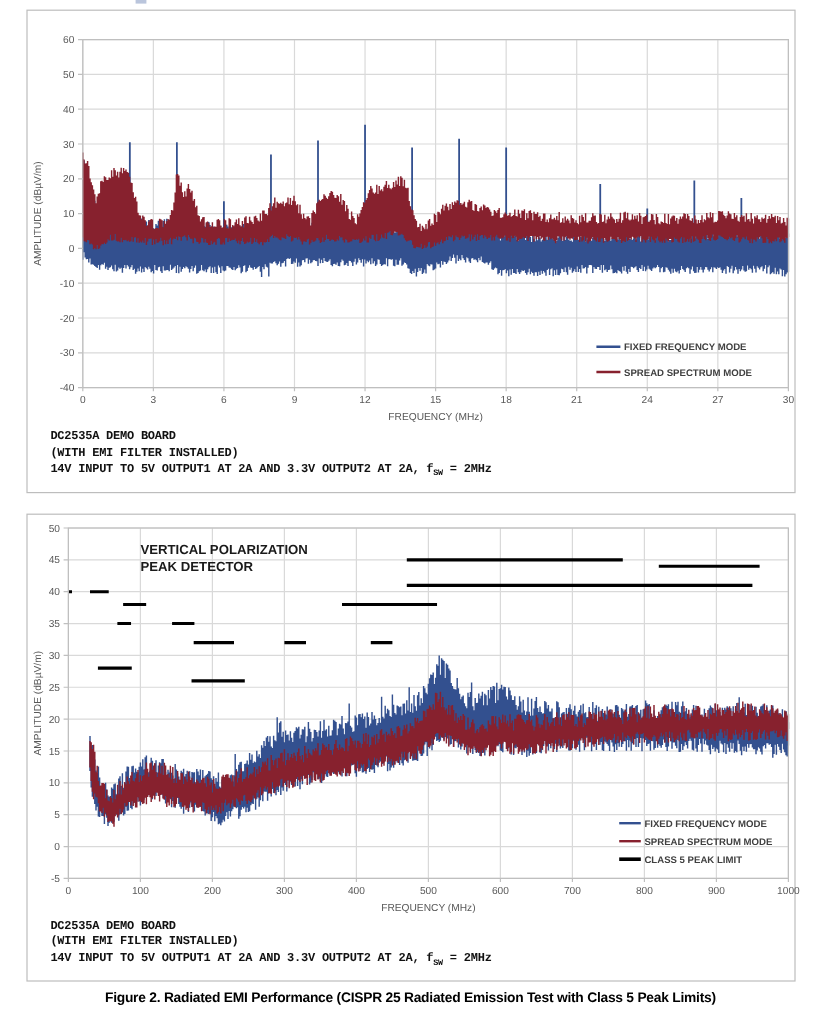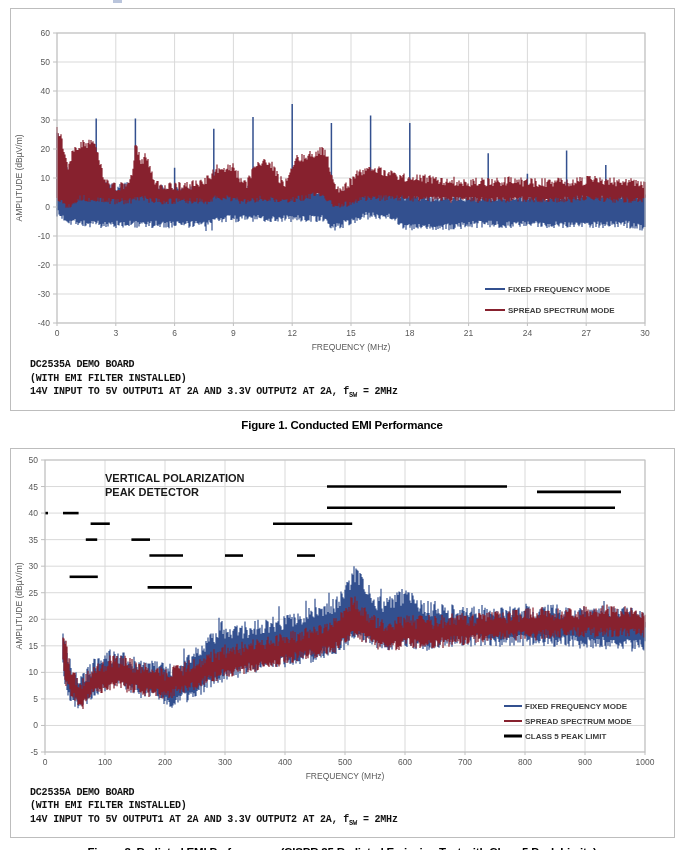--- a/index.html
+++ b/index.html
@@ -1,19 +1,19 @@
 <!DOCTYPE html>
 <html><head>
 <meta charset="utf-8">
 <style>
   html,body{margin:0;padding:0;}
   .page{position:relative;width:684px;height:850px;background:#ffffff;overflow:hidden;
         font-family:"Liberation Sans",sans-serif;}
   .top-artifact{position:absolute;left:113px;top:0;width:9px;height:3px;background:#a9b6d3;opacity:.8;}
-  .figure-block{margin:0;}
+  .figure-block{margin:12px;}
   #fig1{margin-top:8px;}
   #fig2{margin-top:17px;}
   .chart-panel{margin-left:10px;margin-right:9px;border:1px solid #bdbdbd;background:#fff;}
   .chart-svg{display:block;}
   .footnote{padding:1px 8px 7px 19px;font-size:10px;font-weight:700;color:#111;
             line-height:13.5px;letter-spacing:-0.2px;white-space:nowrap;font-family:Liberation Mono, monospace;}
   .footnote sub{font-size:7px;}
   .caption{margin-top:8px;text-align:center;font-size:11.5px;font-weight:700;color:#000;
            letter-spacing:-0.2px;}
 </style>
@@ -114,21 +114,20 @@
             <line x1="474" x2="494" y1="301" y2="301" stroke="#87212E" stroke-width="2"></line>
             <text x="497" y="304" font-size="8" font-weight="700" fill="#404040">SPREAD SPECTRUM MODE</text>
           </g>
         </svg>
       <div class="footnote">
           <div><span>DC2535A DEMO BOARD</span></div>
           <div><span>(WITH EMI FILTER INSTALLED)</span></div>
           <div><span>14V INPUT TO 5V OUTPUT1 AT 2A AND 3.3V OUTPUT2 AT 2A, f</span><sub>SW</sub><span> = 2MHz</span></div>
         </div>
     </div>
-    <div class="caption">Figure 1. Conducted EMI Performance</div>
   </section>
 
   <section class="figure-block" id="fig2">
     <div class="chart-panel">
       <svg class="chart-svg" width="663" height="336">
           <g stroke="#d9d9d9" stroke-width="1">
             <line x1="34" x2="34" y1="11" y2="303"></line>
             <line x1="94" x2="94" y1="11" y2="303"></line>
             <line x1="154" x2="154" y1="11" y2="303"></line>
             <line x1="214" x2="214" y1="11" y2="303"></line>

